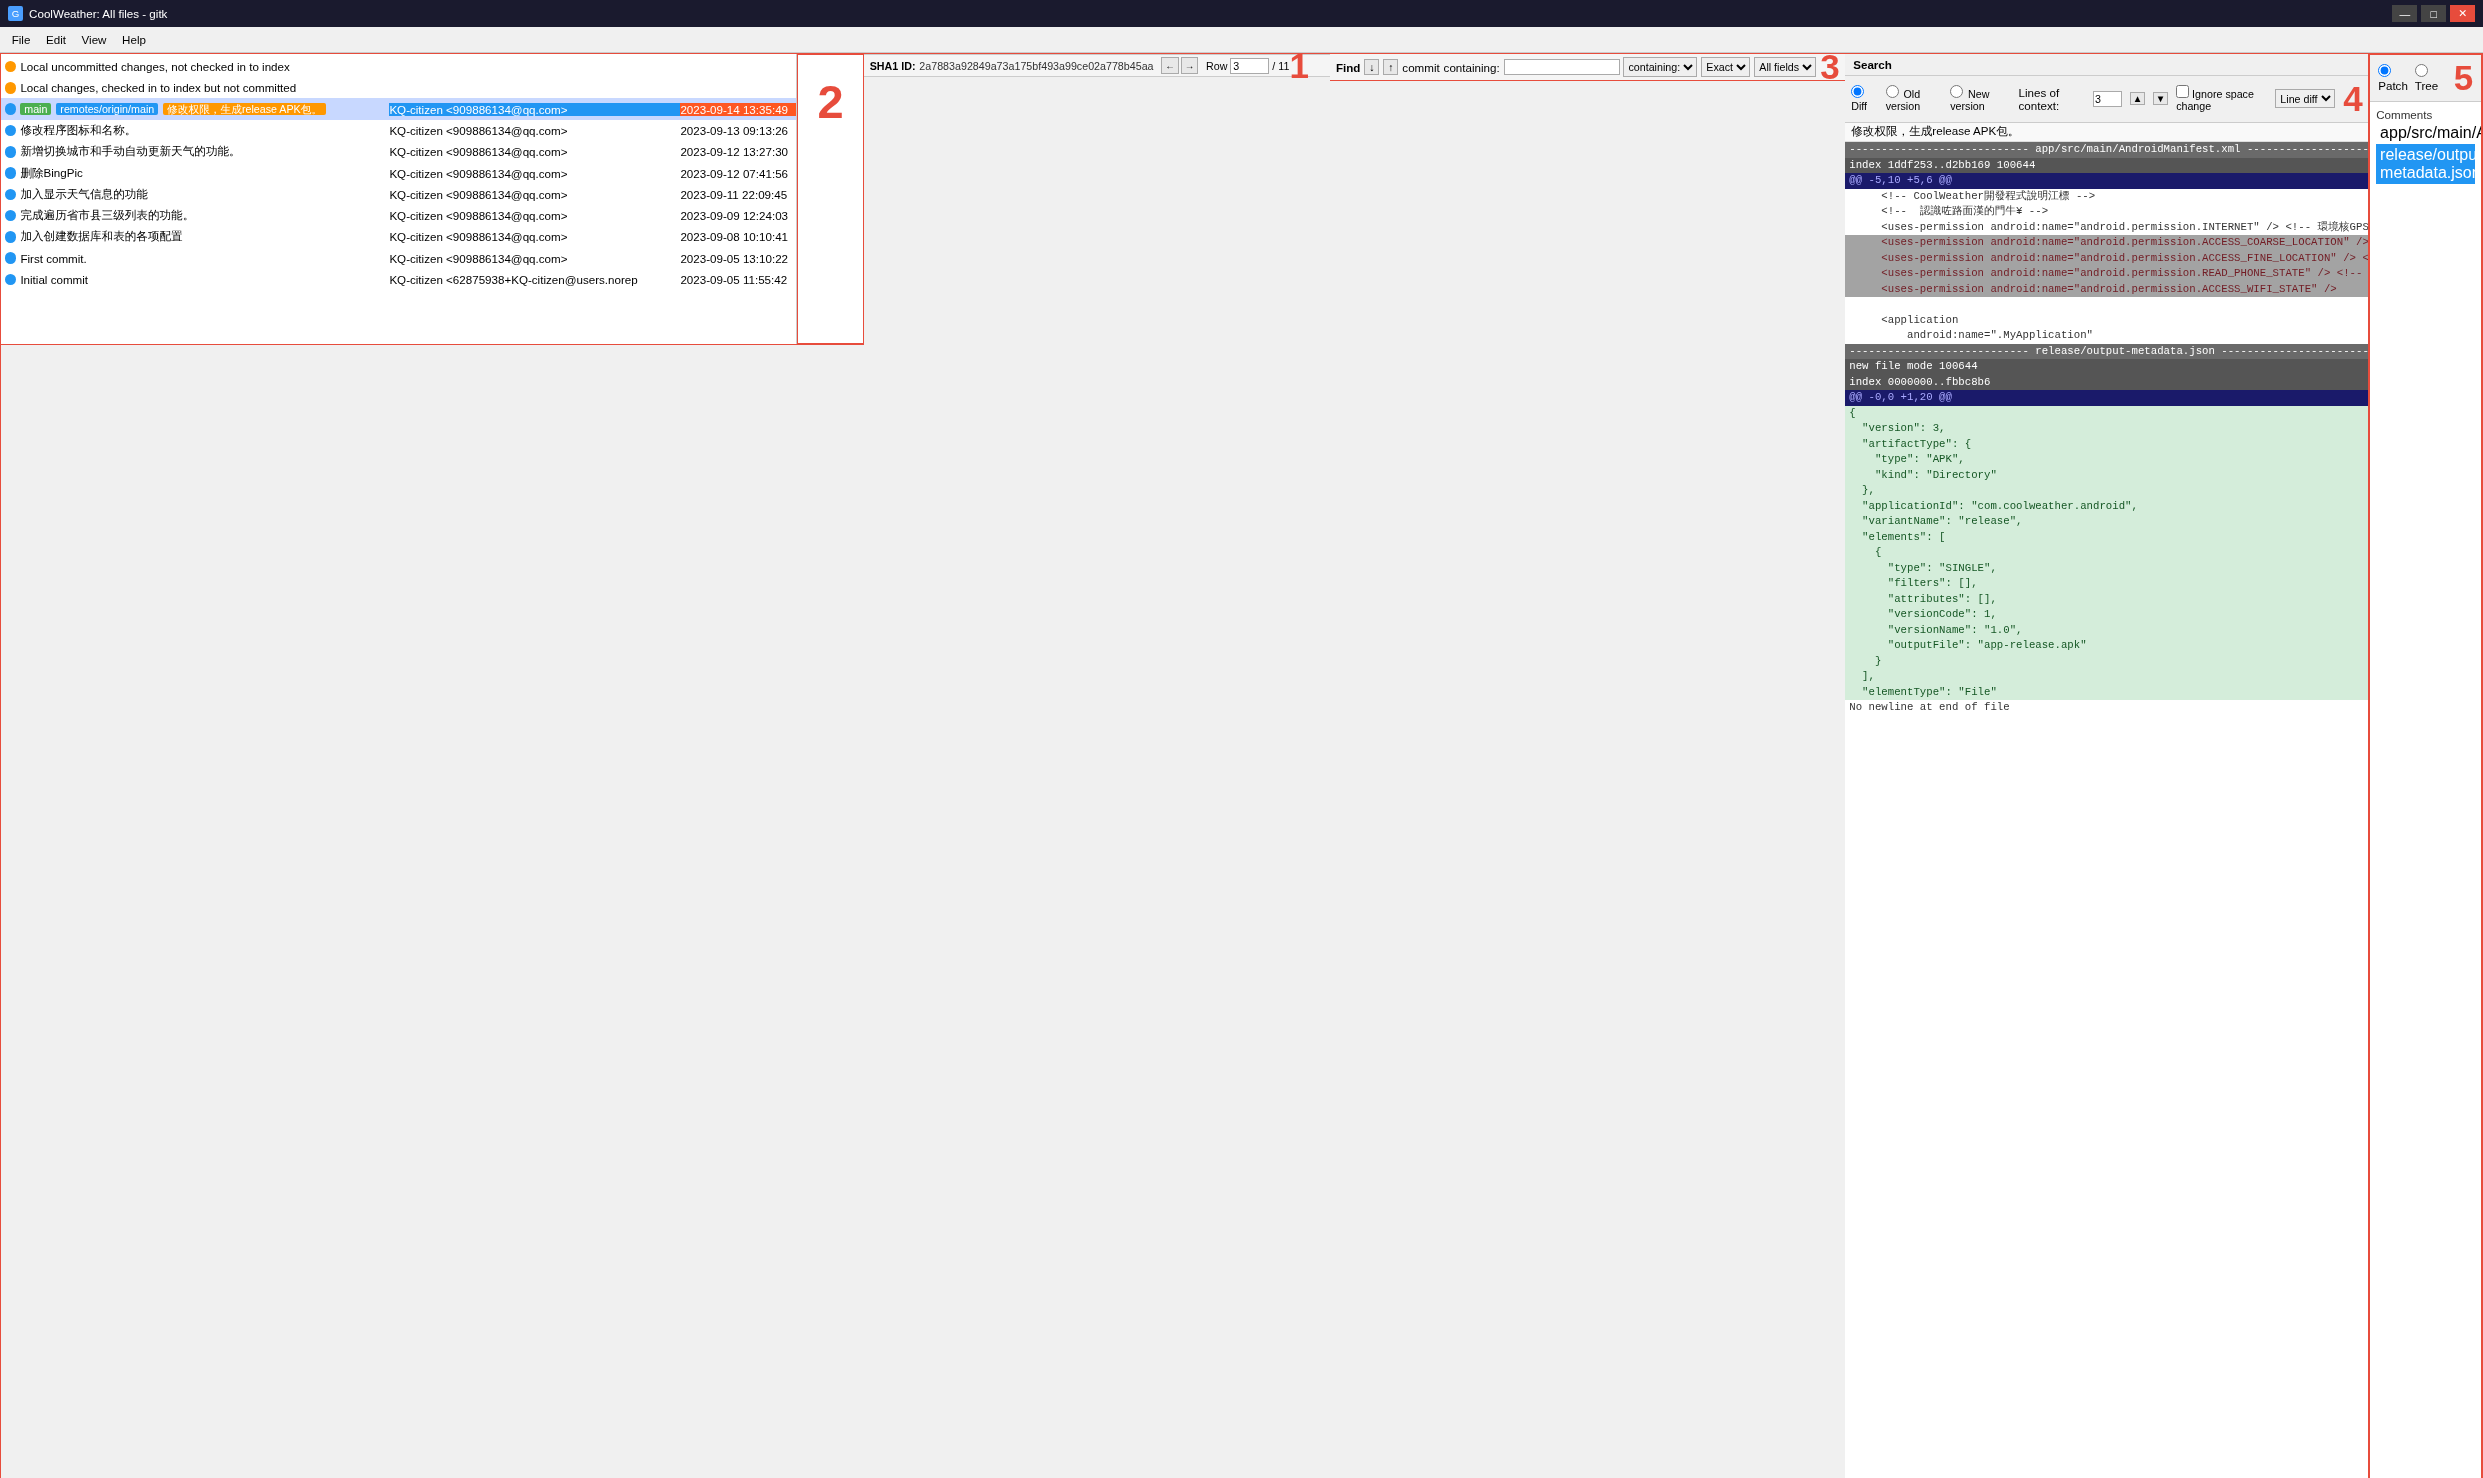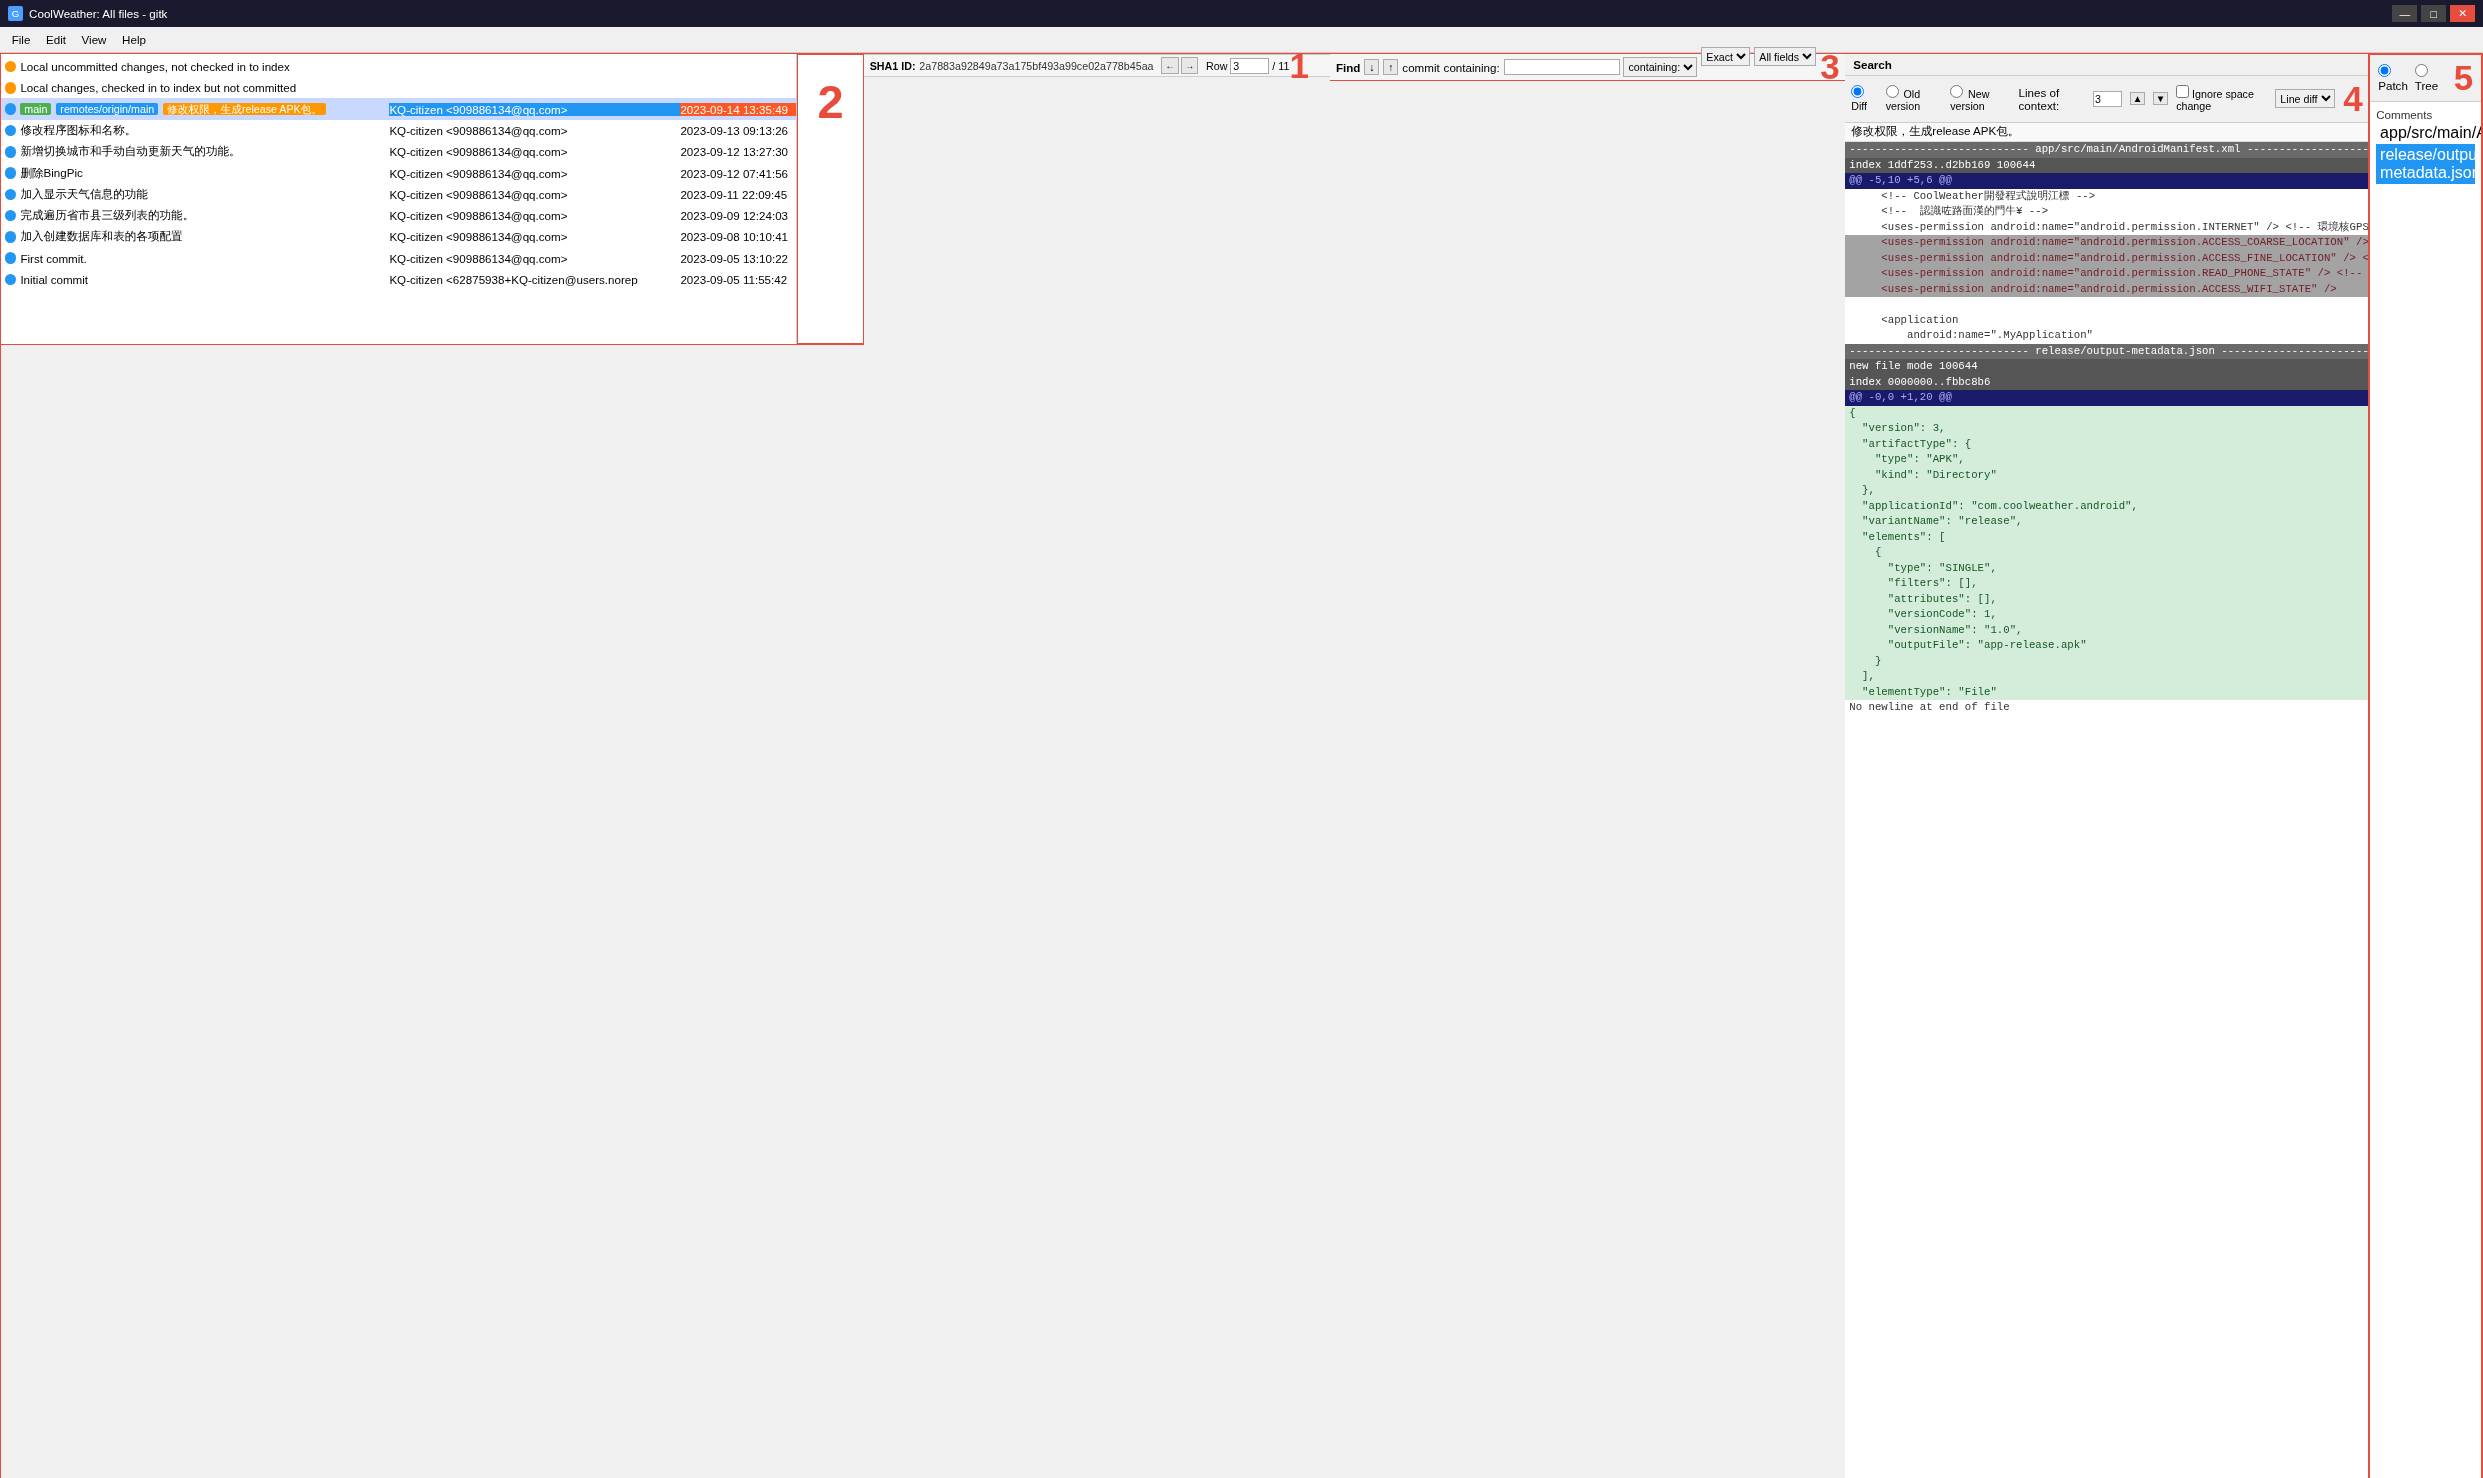--- a/index.html
+++ b/index.html
@@ -199,21 +199,21 @@
       font-size: 10.7px;
       width: 116px;
     }
     .find-select {
       border: 1px solid #aaa;
       font-size: 10.7px;
       height: 19.4px;
     }
     .find-right {
       margin-left: auto;
-      display: flex; gap: 3.9px;
+      display: flex; align-items: center; gap: 3.9px;
     }
     
     .bottom-section {
       display: flex;
       flex: 1;
       overflow: hidden;
     }
     
     .diff-panel {
       flex: 0 0 524px;

